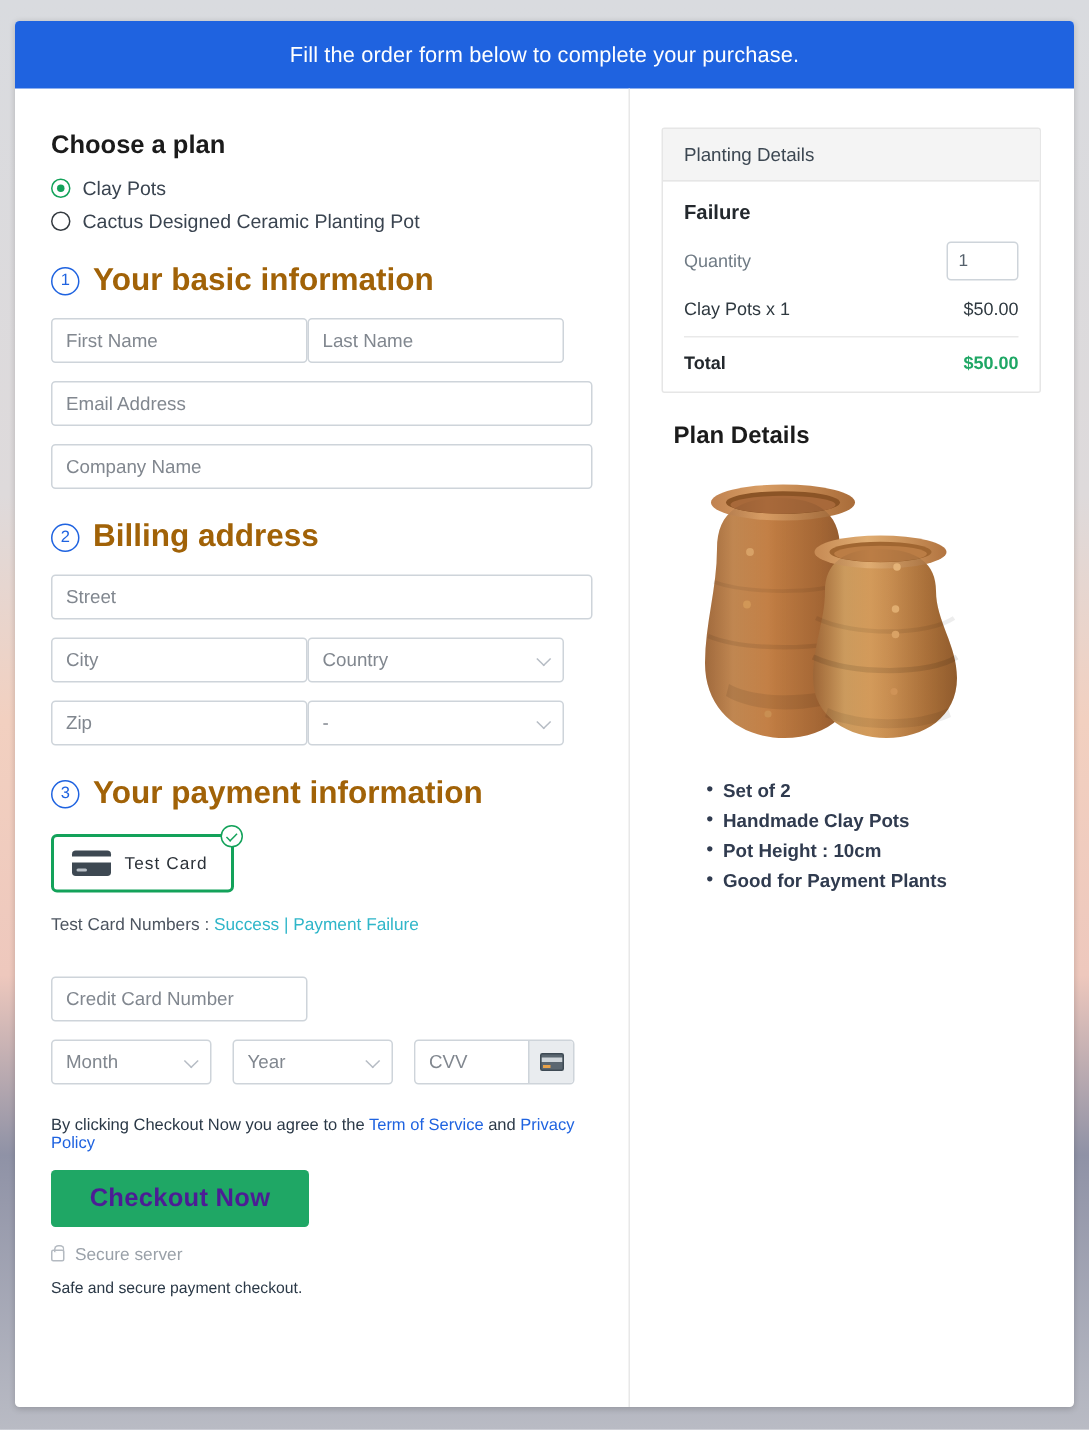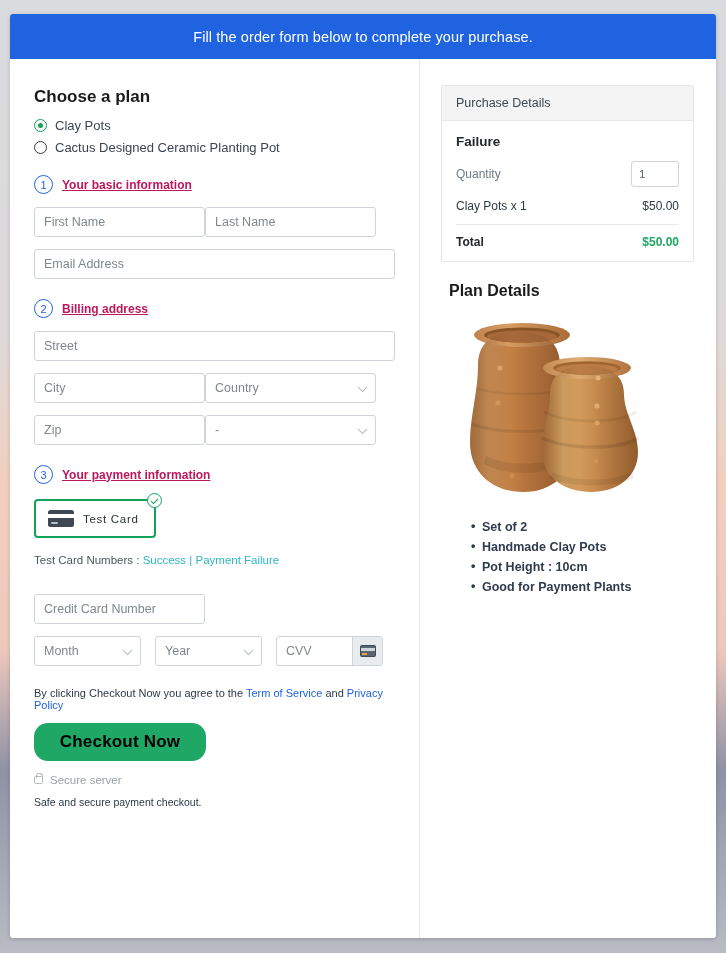--- a/index.html
+++ b/index.html
@@ -127,24 +127,23 @@
     width: 19px; height: 19px;
     border: 1.6px solid #1f63e0;
     color: #1f63e0;
     border-radius: 50%;
     font-size: 11px;
     display: flex; align-items: center; justify-content: center;
     flex: 0 0 19px;
     font-weight: 500;
   }
   .step-text {
-    font-size: 12px;
+    font-size: 21px;
     font-weight: bold;
-    color: #be185d;
-    text-decoration: underline;
+    color: #a16207;
   }
 
   .field-row {
     display: flex;
     gap: 0;
     margin-bottom: 12px;
   }
   .inp {
     height: 30px;
     border: 1px solid #ced4da;
@@ -280,23 +279,23 @@
   .terms {
     font-size: 11px;
     color: #2b3947;
     margin-top: 21px;
     margin-bottom: 12px;
   }
   .terms a { color: #1f63e0; text-decoration: none; }
 
   .checkout-btn {
     background: #1fa765;
-    color: #000000;
+    color: #4c1d95;
     border: none;
-    border-radius: 14px;
+    border-radius: 3px;
     width: 172px;
     height: 38px;
     font-size: 17px;
     font-weight: bold;
     cursor: pointer;
     font-family: "Liberation Sans", sans-serif;
     letter-spacing: .2px;
   }
 
   .secure-row {
@@ -450,20 +449,23 @@
         <span class="step-num">1</span>
         <span class="step-text">Your basic information</span>
       </div>
 
       <div class="field-row">
         <input class="inp half" type="text" placeholder="First Name" style="">
         <input class="inp half" type="text" placeholder="Last Name" style="">
       </div>
       <div class="field-row">
         <input class="inp full" type="text" placeholder="Email Address" style="">
+      </div>
+      <div class="field-row">
+        <input class="inp full" type="text" placeholder="Company Name" style="">
       </div>
 
       
       <div class="step-head">
         <span class="step-num">2</span>
         <span class="step-text">Billing address</span>
       </div>
 
       <div class="field-row">
         <input class="inp full" type="text" placeholder="Street" style="">
@@ -537,21 +539,21 @@
       <div class="secure-row">
         <span class="lock-icon"></span>
         <span class="secure-text">Secure server</span>
       </div>
       <div class="safe-text">Safe and secure payment checkout.</div>
     </div>
 
     <div class="col-right">
 
       <div class="purchase-card">
-        <div class="purchase-head">Purchase Details</div>
+        <div class="purchase-head">Planting Details</div>
         <div class="purchase-body">
           <div class="prod-name">Failure</div>
           <div class="qty-row">
             <span class="qty-label">Quantity</span>
             <input class="qty-input" type="text" value="1" style="">
           </div>
           <div class="line-row">
             <span>Clay Pots x 1</span>
             <span>$50.00</span>
           </div>

